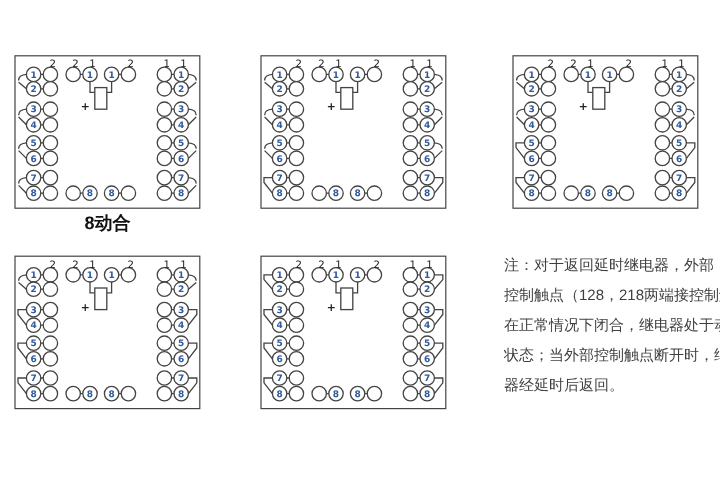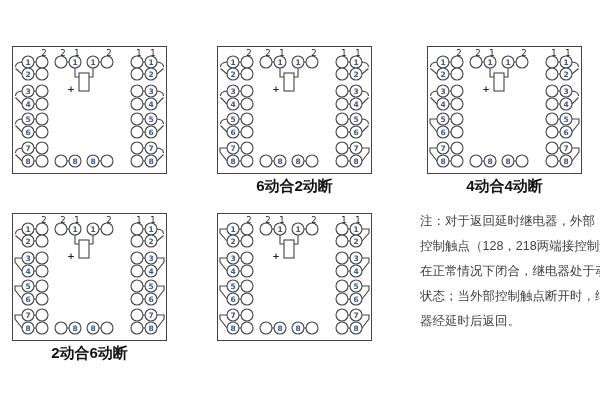--- a/index.html
+++ b/index.html
@@ -127,20 +127,21 @@
           <path d="M9,72 Q2.5,72.5 2.5,77"></path>
           <path d="M2.5,78.5 L9,85"></path>
           <path d="M144,72 Q150.5,72.5 150.5,77"></path>
           <path d="M150.5,78.5 L144,85"></path>
           <path d="M9,101 Q2.5,101.5 2.5,106"></path>
           <path d="M2.5,107.5 L9,114"></path>
           <path d="M144,101 Q150.5,101.5 150.5,106"></path>
           <path d="M150.5,107.5 L144,114"></path>
         </svg>
       </div>
+    <figcaption class="caption">8动合</figcaption>
   </figure>
 
   <figure class="diagram" style="left:217px;top:46px;">
     <div class="box">
         <svg width="153" height="126" viewBox="0 0 153 126">
           <circle cx="15" cy="15" r="6"></circle>
           <text class="tn" x="15" y="17.7">1</text>
           <circle cx="29" cy="15" r="6"></circle>
           <text class="sup" x="31" y="9">2</text>
           <circle cx="48" cy="15" r="6"></circle>
@@ -238,21 +239,20 @@
           <path d="M144,44 Q150.5,44.5 150.5,49"></path>
           <path d="M150.5,50.5 L144,57"></path>
           <path d="M9,72 Q2.5,72.5 2.5,77"></path>
           <path d="M2.5,78.5 L9,85"></path>
           <path d="M144,72 Q150.5,72.5 150.5,77"></path>
           <path d="M150.5,78.5 L144,85"></path>
           <path d="M9,101 H2 V105 L9,114"></path>
           <path d="M144,101 H151 V105 L144,114"></path>
         </svg>
       </div>
-    <figcaption class="caption">6动合2动断</figcaption>
   </figure>
 
   <figure class="diagram" style="left:427px;top:46px;">
     <div class="box">
         <svg width="153" height="126" viewBox="0 0 153 126">
           <circle cx="15" cy="15" r="6"></circle>
           <text class="tn" x="15" y="17.7">1</text>
           <circle cx="29" cy="15" r="6"></circle>
           <text class="sup" x="31" y="9">2</text>
           <circle cx="48" cy="15" r="6"></circle>
@@ -348,21 +348,20 @@
           <path d="M9,44 Q2.5,44.5 2.5,49"></path>
           <path d="M2.5,50.5 L9,57"></path>
           <path d="M144,44 Q150.5,44.5 150.5,49"></path>
           <path d="M150.5,50.5 L144,57"></path>
           <path d="M9,72 H2 V76 L9,85"></path>
           <path d="M144,72 H151 V76 L144,85"></path>
           <path d="M9,101 H2 V105 L9,114"></path>
           <path d="M144,101 H151 V105 L144,114"></path>
         </svg>
       </div>
-    <figcaption class="caption">4动合4动断</figcaption>
   </figure>
 
   <figure class="diagram" style="left:12px;top:213px;">
     <div class="box">
         <svg width="153" height="126" viewBox="0 0 153 126">
           <circle cx="15" cy="15" r="6"></circle>
           <text class="tn" x="15" y="17.7">1</text>
           <circle cx="29" cy="15" r="6"></circle>
           <text class="sup" x="31" y="9">2</text>
           <circle cx="48" cy="15" r="6"></circle>
@@ -456,21 +455,20 @@
           <path d="M144,15 Q150.5,15.5 150.5,20"></path>
           <path d="M150.5,21.5 L144,27"></path>
           <path d="M9,44 H2 V48 L9,57"></path>
           <path d="M144,44 H151 V48 L144,57"></path>
           <path d="M9,72 H2 V76 L9,85"></path>
           <path d="M144,72 H151 V76 L144,85"></path>
           <path d="M9,101 H2 V105 L9,114"></path>
           <path d="M144,101 H151 V105 L144,114"></path>
         </svg>
       </div>
-    <figcaption class="caption">2动合6动断</figcaption>
   </figure>
 
   <figure class="diagram" style="left:217px;top:213px;">
     <div class="box">
         <svg width="153" height="126" viewBox="0 0 153 126">
           <circle cx="15" cy="15" r="6"></circle>
           <text class="tn" x="15" y="17.7">1</text>
           <circle cx="29" cy="15" r="6"></circle>
           <text class="sup" x="31" y="9">2</text>
           <circle cx="48" cy="15" r="6"></circle>

